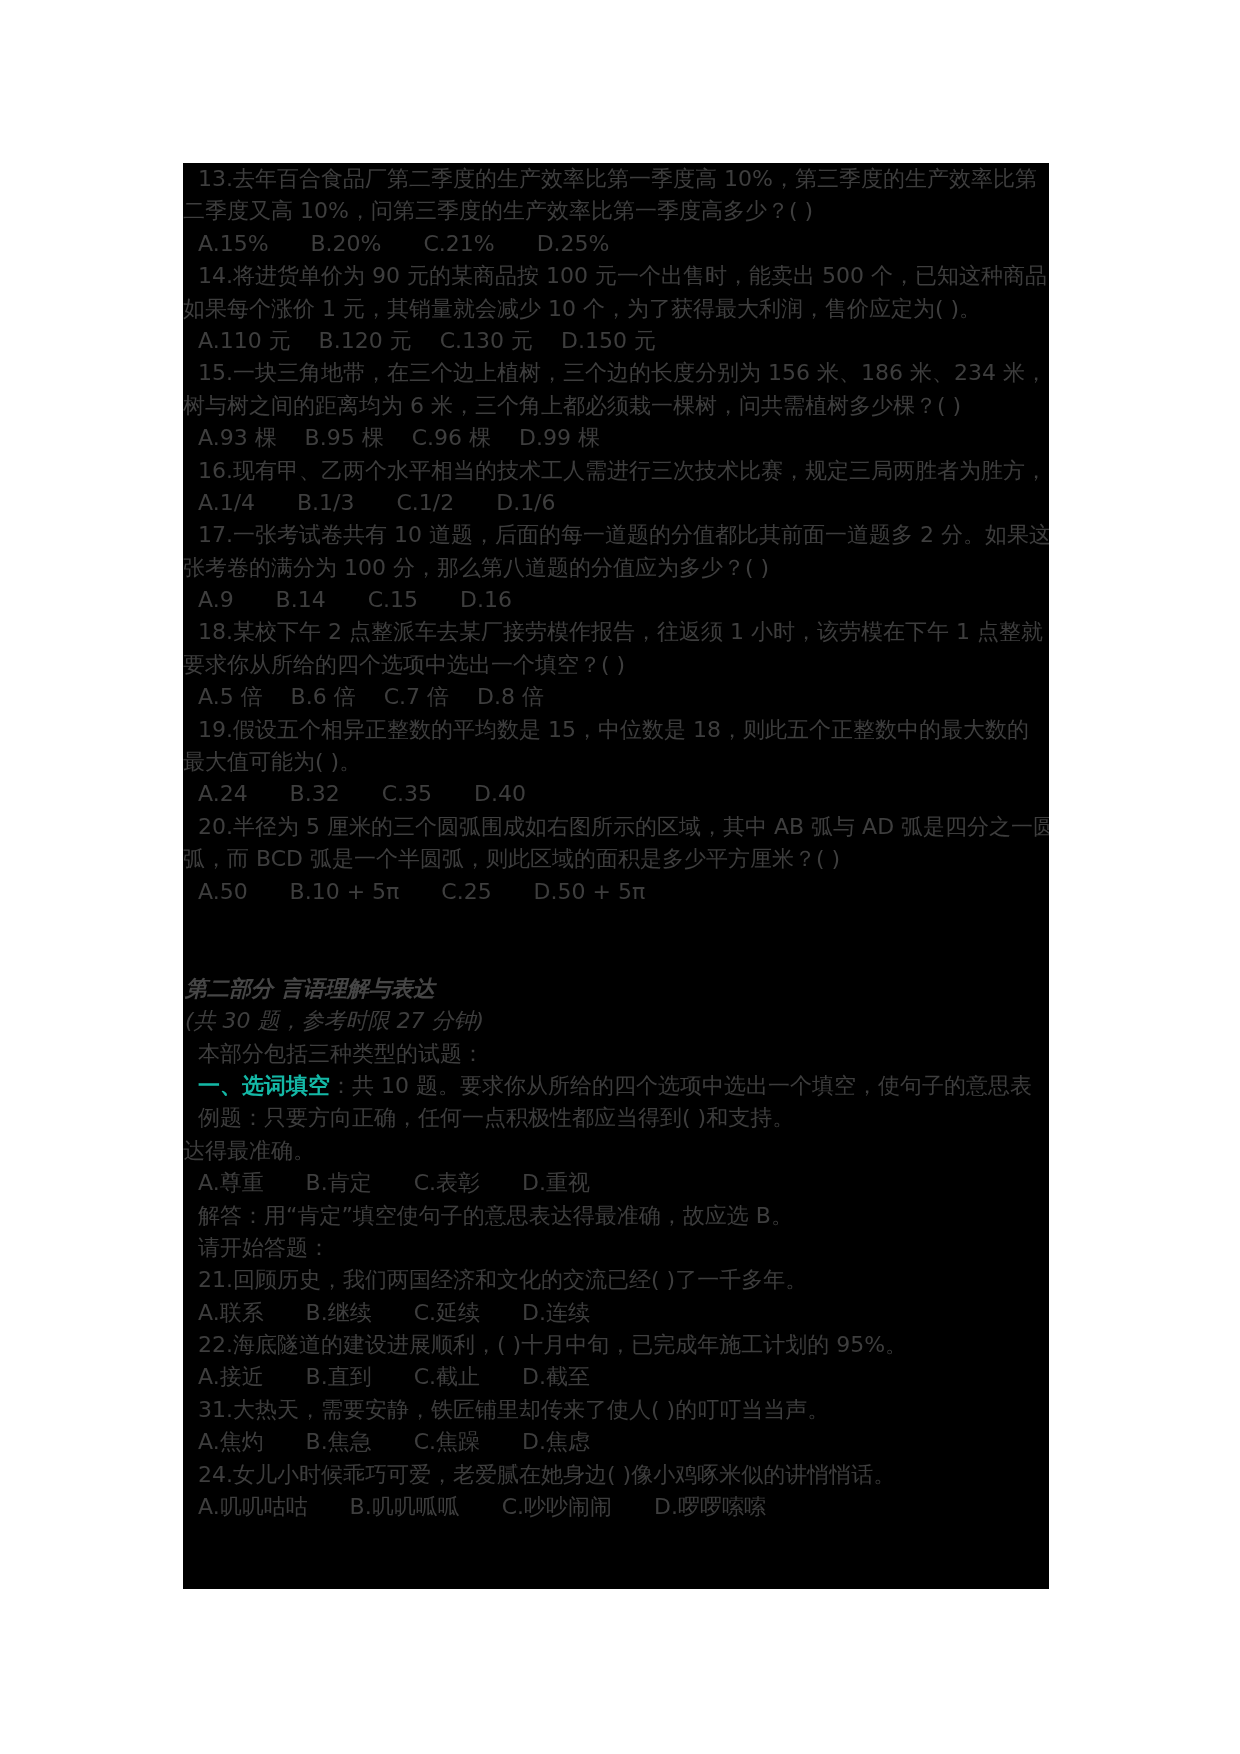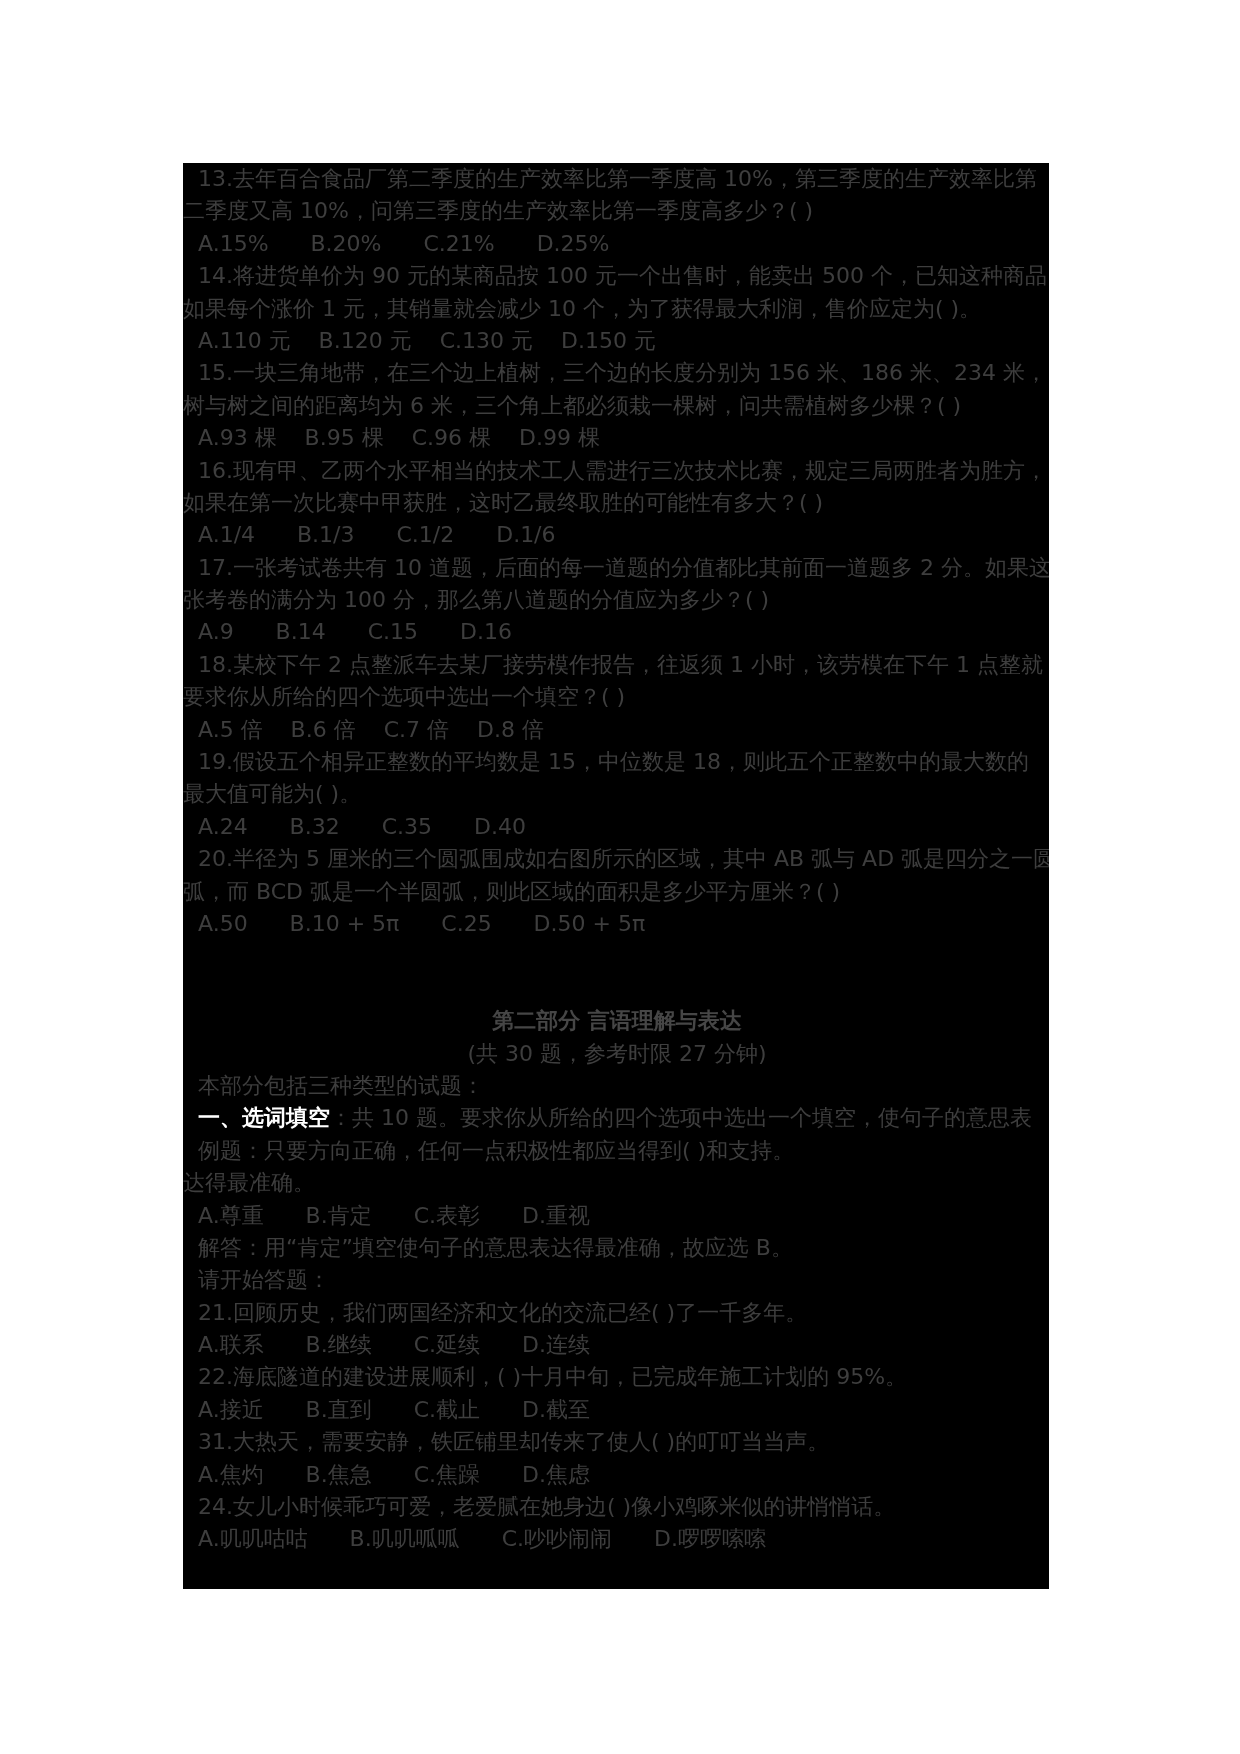--- a/index.html
+++ b/index.html
@@ -26,41 +26,40 @@
     font-size: 22px;
     line-height: 32.4px;
     overflow: hidden;
   }
   .line {
     height: 32.4px;
     white-space: pre;
     overflow: hidden;
   }
   .indent { padding-left: 15px; }
-  .center { text-align: center; padding-left: 2px; }
+  .center { padding-left: 2px; font-style: italic; }
   .bold   { font-weight: bold; color: #464646; }
-  .line b { font-weight: bold; color: #ffffff; font-family: Liberation Serif, serif; }
+  .line b { font-weight: bold; color: #14b8a6; font-family: Liberation Serif, serif; }
 </style>
 </head>
 <body>
 
 <div class="page">
   <div class="panel">
     <div id="part1-lines">
         <div class="line indent">13.去年百合食品厂第二季度的生产效率比第一季度高 10%，第三季度的生产效率比第</div>
         <div class="line">二季度又高 10%，问第三季度的生产效率比第一季度高多少？( )</div>
         <div class="line indent">A.15%      B.20%      C.21%      D.25%</div>
         <div class="line indent">14.将进货单价为 90 元的某商品按 100 元一个出售时，能卖出 500 个，已知这种商品</div>
         <div class="line">如果每个涨价 1 元，其销量就会减少 10 个，为了获得最大利润，售价应定为( )。</div>
         <div class="line indent">A.110 元    B.120 元    C.130 元    D.150 元</div>
         <div class="line indent">15.一块三角地带，在三个边上植树，三个边的长度分别为 156 米、186 米、234 米，</div>
         <div class="line">树与树之间的距离均为 6 米，三个角上都必须栽一棵树，问共需植树多少棵？( )</div>
         <div class="line indent">A.93 棵    B.95 棵    C.96 棵    D.99 棵</div>
         <div class="line indent">16.现有甲、乙两个水平相当的技术工人需进行三次技术比赛，规定三局两胜者为胜方，</div>
-        <div class="line">如果在第一次比赛中甲获胜，这时乙最终取胜的可能性有多大？( )</div>
         <div class="line indent">A.1/4      B.1/3      C.1/2      D.1/6</div>
         <div class="line indent">17.一张考试卷共有 10 道题，后面的每一道题的分值都比其前面一道题多 2 分。如果这</div>
         <div class="line">张考卷的满分为 100 分，那么第八道题的分值应为多少？( )</div>
         <div class="line indent">A.9      B.14      C.15      D.16</div>
         <div class="line indent">18.某校下午 2 点整派车去某厂接劳模作报告，往返须 1 小时，该劳模在下午 1 点整就</div>
         <div class="line">要求你从所给的四个选项中选出一个填空？( )</div>
         <div class="line indent">A.5 倍    B.6 倍    C.7 倍    D.8 倍</div>
         <div class="line indent">19.假设五个相异正整数的平均数是 15，中位数是 18，则此五个正整数中的最大数的</div>
         <div class="line">最大值可能为( )。</div>
         <div class="line indent">A.24      B.32      C.35      D.40</div>

